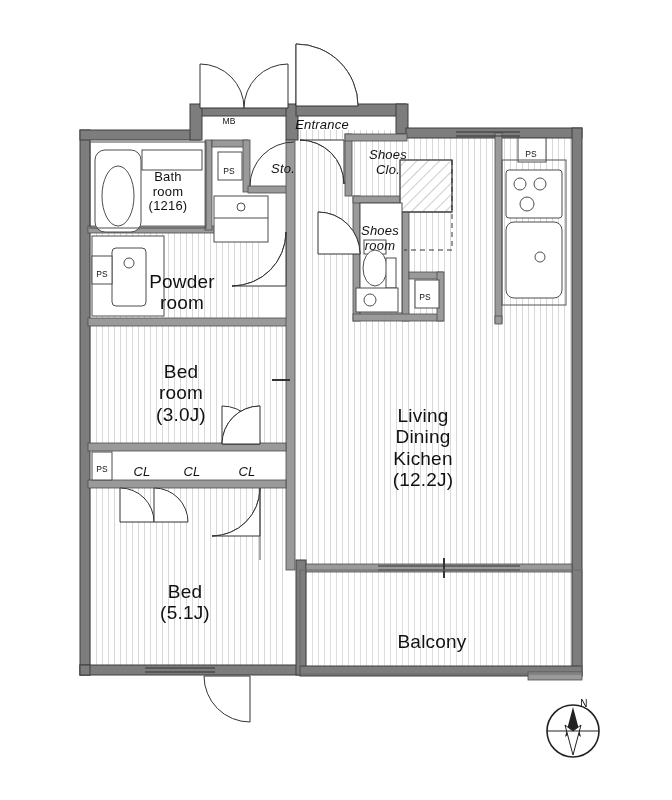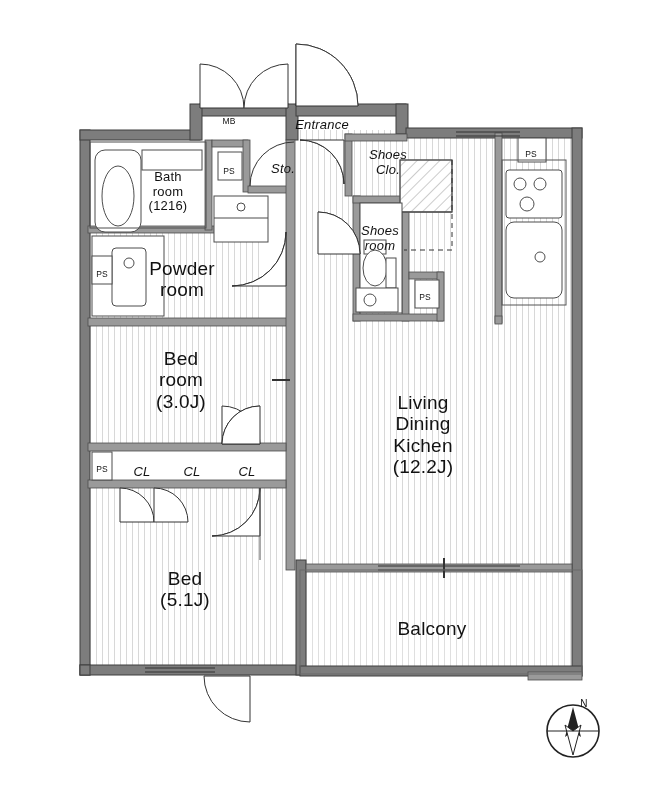--- a/index.html
+++ b/index.html
@@ -24,21 +24,21 @@
   }
   .lbl {
     position: absolute;
     text-align: center;
     line-height: 1.12;
     white-space: pre;
     color: #111;
     font-family: "Liberation Sans", sans-serif;
     letter-spacing: 0.2px;
   }
-  .lbl.big { font-size: 19px; }
+  .lbl.big { font-size: 19px; margin-top: 13px; }
   .lbl.mid { font-size: 13px; }
   .lbl.sm  { font-size: 13px; font-style: italic; }
   .lbl.xs  { font-size: 10px; }
   .lbl.tiny{ font-size: 8.5px; }
   .center-x { transform: translateX(-50%); }
 </style>
 </head>
 <body>
 
 <svg id="plan" viewBox="0 0 672 800" xmlns="http://www.w3.org/2000/svg">

